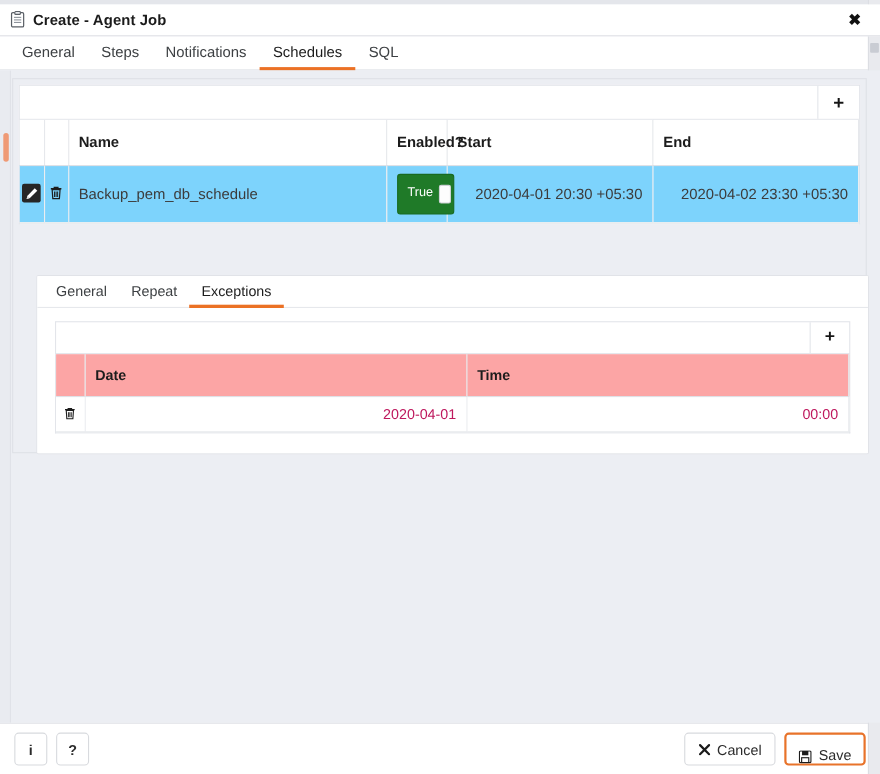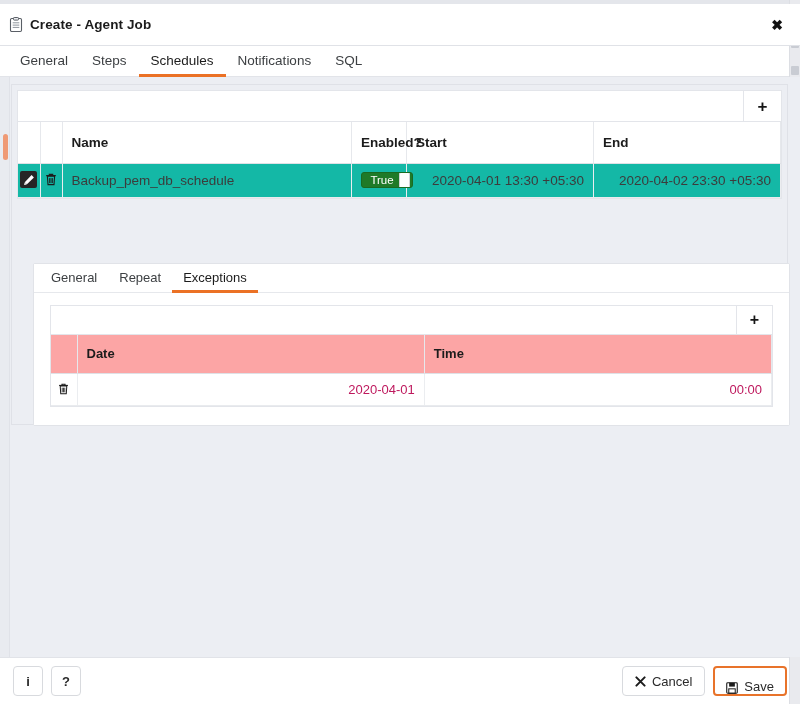--- a/index.html
+++ b/index.html
@@ -34,21 +34,21 @@
   }
   .backdrop-right .ghost-icon {
     position: absolute; right: 1px; width: 8px; height: 9px;
     background: #c9ccd3;
     border-radius: 1px;
   }
 
   
   #titlebar {
     position: relative;
-    height: 42px;
+    height: 29px;
     min-height: 29px;
     background: #ffffff;
     border-bottom: 1px solid #e0e2e7;
     display: flex;
     align-items: center;
     padding: 0 10px 0 9px;
     margin-top: 4px;
   }
   #titlebar .title-icon {
     width: 14px; height: 16px;
@@ -174,21 +174,21 @@
     vertical-align: middle;
     height: 41px;
     margin-left: 12px;
   }
   .grid td {
     font-size: 13.5px;
     color: #3c3c3c;
     padding: 7px 9px;
     border-right: 1px solid #ebedf0;
     border-bottom: 1px solid #e9ebee;
-    background: #14b8a6;
+    background: #7dd3fc;
     height: 34px;
     vertical-align: middle;
   }
   .grid td.num, .grid th.num { text-align: right; }
   .grid .cell-icon {
     padding: 0;
     text-align: center;
     border-right: 1px solid #ebedf0;
   }
 
@@ -200,21 +200,21 @@
   }
   .icon-btn.edit-active {
     background: #262626;
     border-radius: 2px;
   }
 
   
   .toggle {
     display: inline-flex;
     align-items: center;
-    width: 52px; height: 16px;
+    width: 52px; height: 37px;
     background: #1f7a28;
     border: 1px solid #196a21;
     border-radius: 3px;
     cursor: pointer;
     overflow: hidden;
   }
   .toggle .lbl {
     flex: 1;
     text-align: center;
     color: #fff;
@@ -349,22 +349,22 @@
         <rect x="3.7" y="9.9" width="6.6" height="1" fill="#8e949c"></rect>
       </svg>
     </span>
     <span class="title-text">Create - Agent Job</span>
     <span class="close-btn">✖</span>
   </div>
 
   <div id="maintabs">
     <div class="mtab">General</div>
     <div class="mtab">Steps</div>
+    <div class="mtab">Notifications</div>
     <div class="mtab active">Schedules</div>
-    <div class="mtab">Notifications</div>
     <div class="mtab">SQL</div>
   </div>
 
   <div id="body">
 
     <div class="side-track"></div>
     <div class="side-scroll"></div>
 
     <div id="sched-panel">
 
@@ -412,21 +412,21 @@
                   </svg>
                 </span>
               </td>
               <td>Backup_pem_db_schedule</td>
               <td>
                 <span class="toggle">
                   <span class="lbl">True</span>
                   <span class="knob"></span>
                 </span>
               </td>
-              <td class="num">2020-04-01 13:30 +05:30</td>
+              <td class="num">2020-04-01 20:30 +05:30</td>
               <td class="num">2020-04-02 23:30 +05:30</td>
             </tr>
           </tbody>
         </table>
       </div>
 
       <div id="detail-panel">
 
         <div id="detail-tabs">
           <div class="dtab">General</div>

